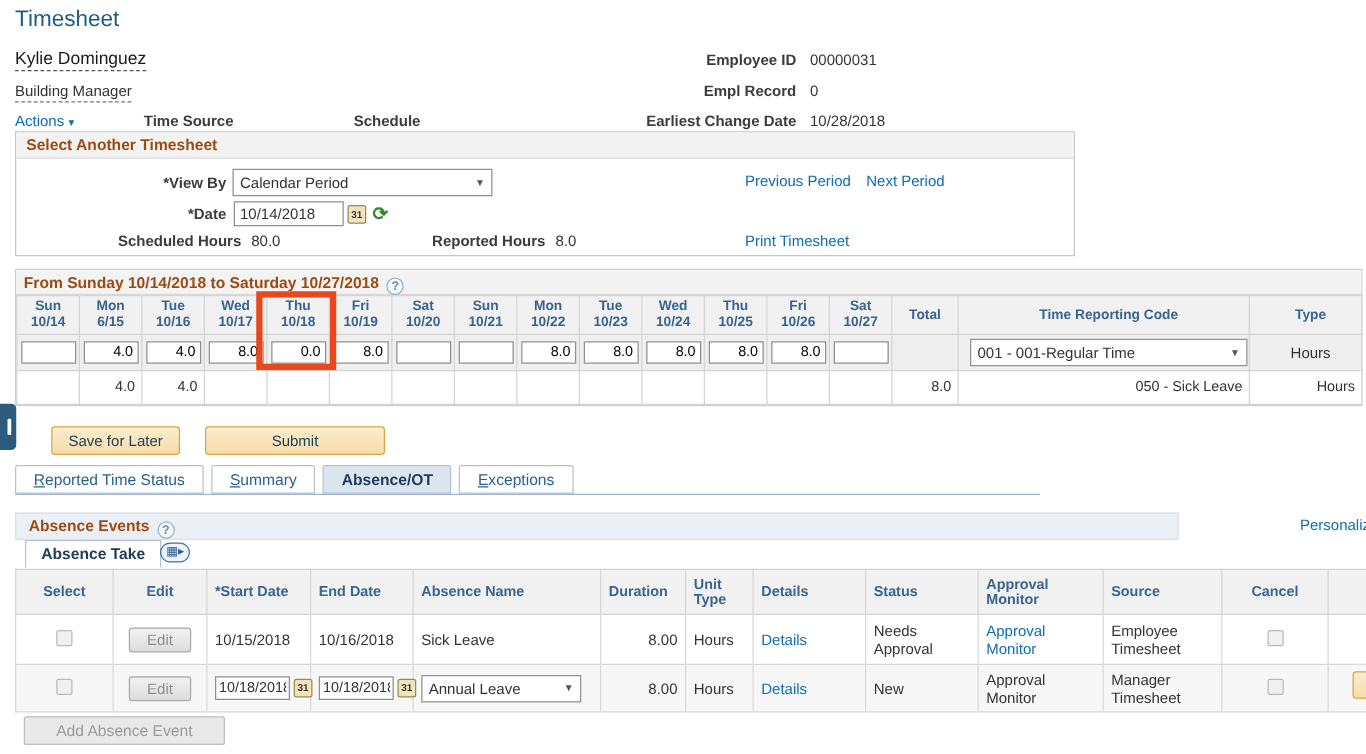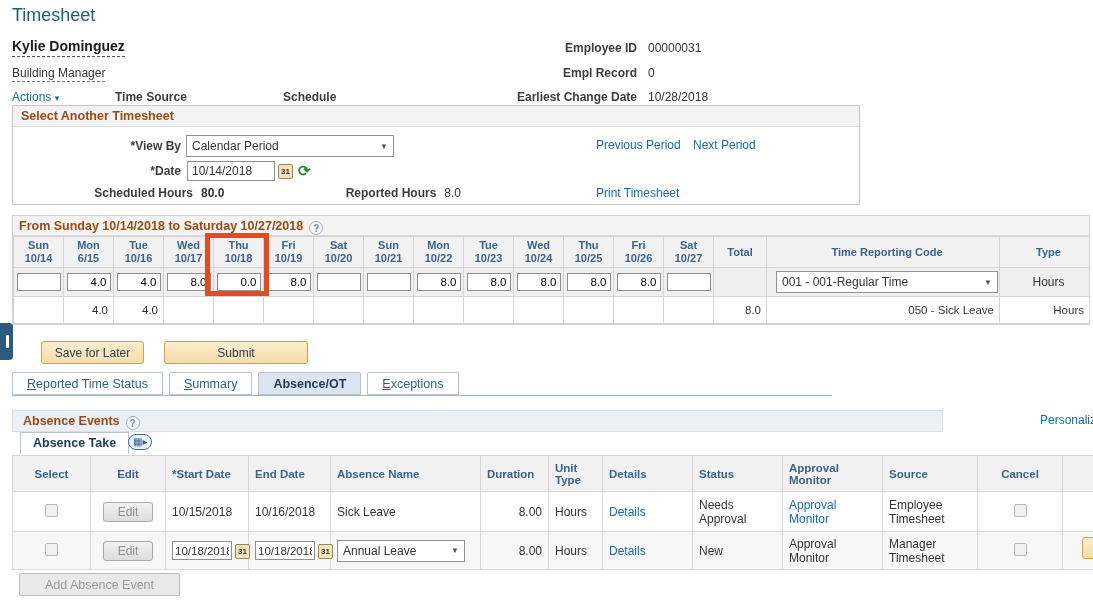--- a/index.html
+++ b/index.html
@@ -5,21 +5,21 @@
   * { margin:0; padding:0; box-sizing:border-box; }
   html,body { width:1093px; height:603px; }
   body {
     position:relative; overflow:hidden; background:#fff;
     font-family:"Liberation Sans", sans-serif; color:#333; font-size:12px;
   }
   .abs { position:absolute; }
 
   
   .page-title { left:12px; top:5px; font-size:18px; color:#1d5c87; }
-  .emp-name { left:12px; top:38px; font-size:14px; font-weight:bold; color:#1a1a1a;
+  .emp-name { left:12px; top:38px; font-size:14px; font-weight:normal; color:#1a1a1a;
               border-bottom:1px dashed #555; padding-bottom:2px; cursor:pointer; }
   .emp-job  { left:12px; top:66px; font-size:12px; color:#333;
               border-bottom:1px dashed #777; padding-bottom:1px; cursor:pointer; }
   .actions-link { left:12px; top:90px; color:#0d6cb5; border-bottom:1px dashed #0d6cb5; padding-bottom:1px; cursor:pointer; }
   .actions-link .caret { font-size:9px; }
   .lbl { font-weight:bold; color:#3c3c3c; }
   .time-source-lbl { left:115px; top:90px; }
   .schedule-lbl { left:283px; top:90px; }
   .info-row-lbl { width:148px; text-align:right; font-weight:bold; color:#3c3c3c; left:489px; }
   .info-row-val { left:648px; color:#333; }
@@ -149,21 +149,21 @@
 
   <div class="abs" style="left:0;top:55px;display:flex;align-items:center;">
     <span class="sel-lbl">*Date</span>
     <input class="txt-input" style="width: 88px; margin-left: 6px;" value="10/14/2018">
     <span class="cal-icon">31</span>
     <span class="refresh-icon">⟳</span>
   </div>
 
   <div class="abs" style="left:0;top:80px;display:flex;align-items:flex-start;">
     <span style="width:180px;text-align:right;font-weight:bold;color:#3c3c3c;">Scheduled Hours</span>
-    <span style="margin-left:8px;font-weight:bold;">80.0</span>
+    <span style="margin-left:8px;">80.0</span>
     <span style="width:212px;text-align:right;font-weight:bold;color:#3c3c3c;">Reported Hours</span>
     <span style="margin-left:8px;">8.0</span>
   </div>
 
   <span class="abs lnk" style="left:583px;top:32px;">Previous Period</span>
   <span class="abs lnk" style="left:680px;top:32px;">Next Period</span>
   <span class="abs lnk" style="left:583px;top:80px;">Print Timesheet</span>
 </div>
 
 <div class="abs grid-wrap">

